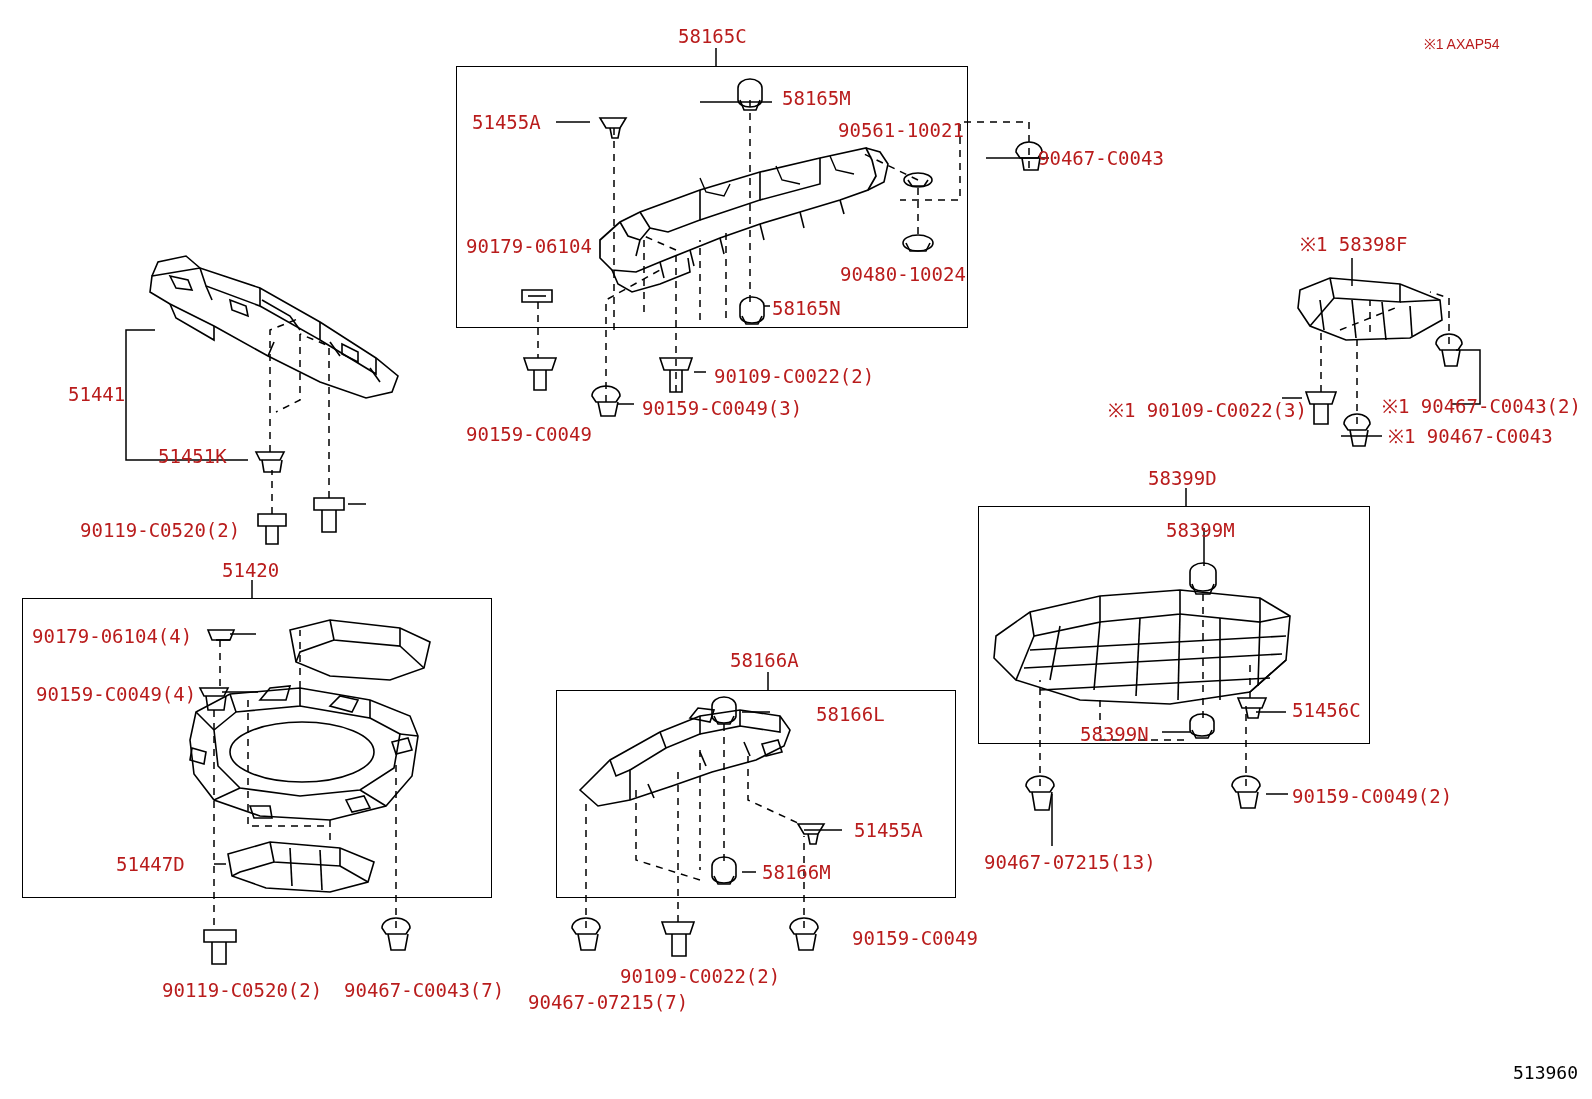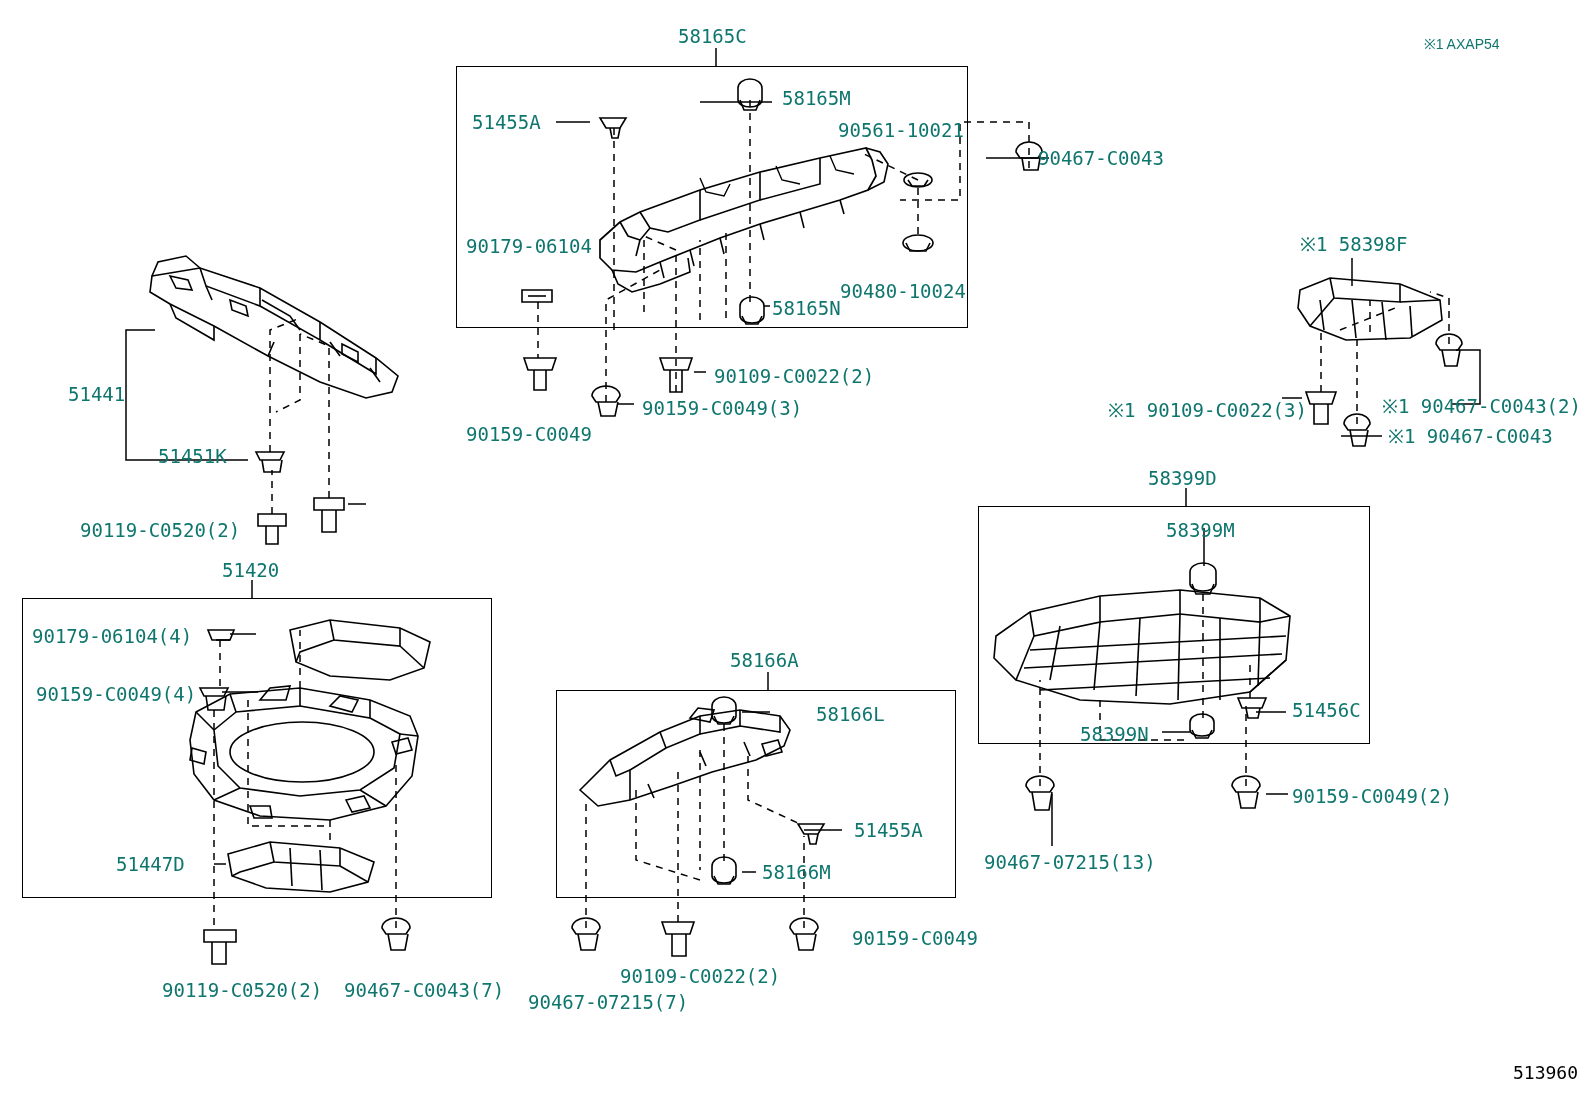--- a/index.html
+++ b/index.html
@@ -15,21 +15,21 @@
     font-family: "DejaVu Sans Mono", monospace;
     color: #000000;
     overflow: hidden;
   }
   .lbl {
     position: absolute;
     font-family: "DejaVu Sans Mono", monospace;
     font-size: 19px;
     letter-spacing: 0px;
     white-space: nowrap;
-    color: #0f766e;
+    color: #b91c1c;
     line-height: 20px;
   }
   .lbl.sans {
     font-family: "Liberation Sans", sans-serif;
     font-size: 14px;
   }
   .lbl.multi {
     white-space: pre;
     line-height: 22px;
   }
@@ -421,21 +421,21 @@
   <div class="box" style="left:978px; top:506px; width:392px; height:238px;"></div>
 
   <div class="lbl" style="left:678px; top:26px;">58165C</div>
   <div class="lbl sans" style="left:1424px; top:34px;">※1 AXAP54</div>
 
   <div class="lbl" style="left:782px; top:88px;">58165M</div>
   <div class="lbl" style="left:472px; top:112px;">51455A</div>
   <div class="lbl" style="left:838px; top:120px;">90561-10021</div>
   <div class="lbl" style="left:1038px; top:148px;">90467-C0043</div>
   <div class="lbl" style="left:466px; top:236px;">90179-06104</div>
-  <div class="lbl" style="left:840px; top:281px;text-align:center;">90480-10024</div>
+  <div class="lbl" style="left:840px; top:264px;text-align:center;">90480-10024</div>
   <div class="lbl" style="left:772px; top:298px;">58165N</div>
   <div class="lbl" style="left:714px; top:366px;">90109-C0022(2)</div>
   <div class="lbl" style="left:642px; top:398px;">90159-C0049(3)</div>
   <div class="lbl" style="left:466px; top:424px;">90159-C0049</div>
 
   <div class="lbl" style="left:68px; top:384px;">51441</div>
   <div class="lbl" style="left:158px; top:446px;">51451K</div>
   <div class="lbl" style="left:80px; top:520px;">90119-C0520(2)</div>
 
   <div class="lbl" style="left:222px; top:560px;">51420</div>

